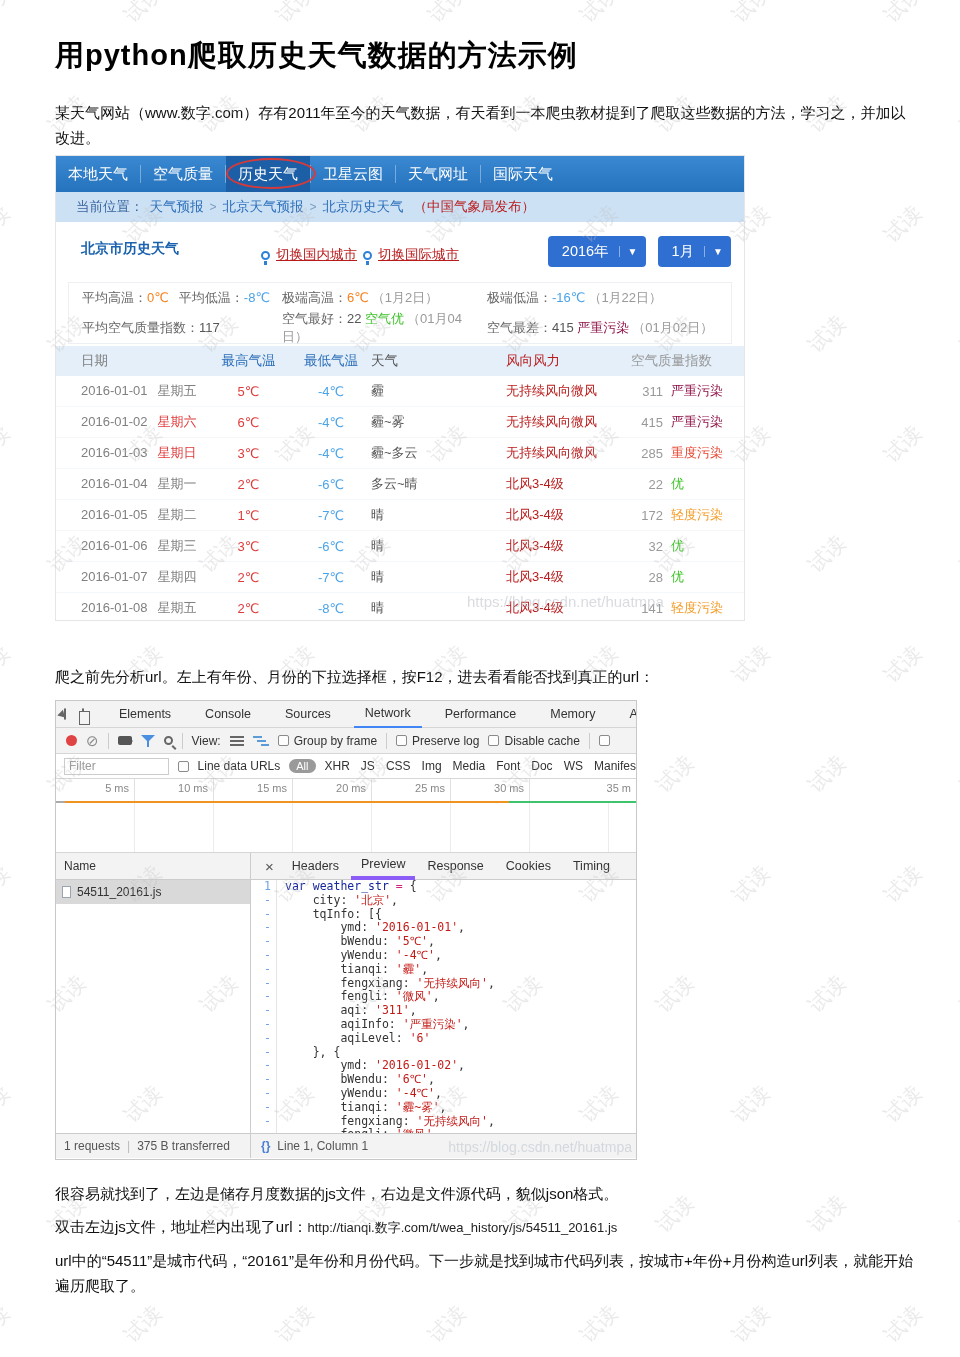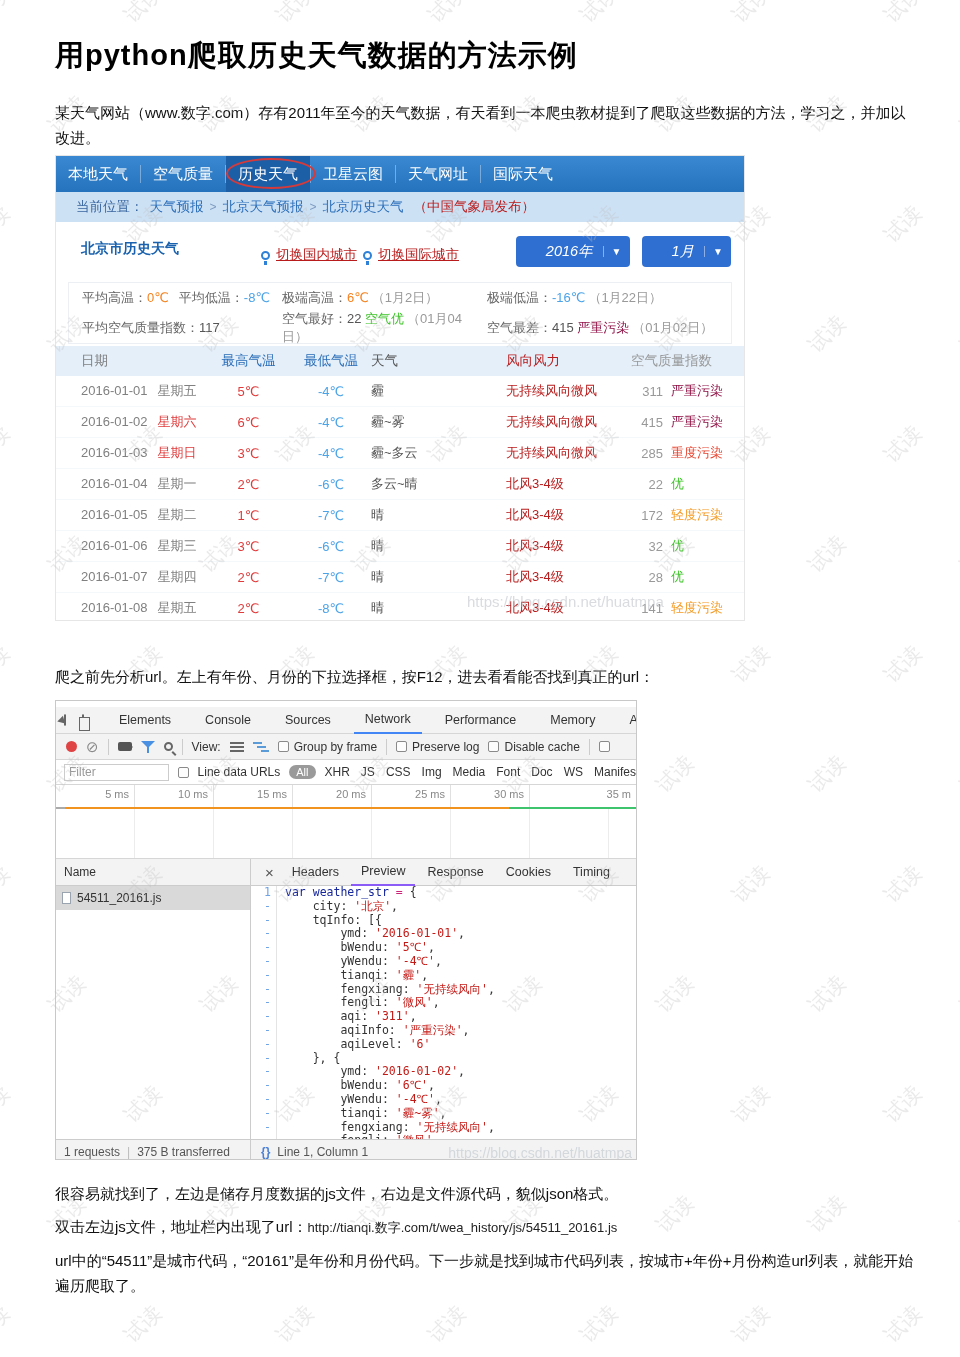--- a/index.html
+++ b/index.html
@@ -35,21 +35,21 @@
   .wcrumb .gt { color:#7d9cc0; font-size:12px; }
   .wcrumb .suffix { color:#b91c1c; margin-left:4px; }
   .whead { position:relative; height:60px; }
   .wtitle { position:absolute; left:25px; top:18px; font-size:14px; font-weight:bold; color:#1a62ae; }
   .wlink-group { position:absolute; left:205px; top:24px; display:flex; align-items:center; gap:6px; font-size:13.5px; }
   .wlink { color:#b91c1c; text-decoration:underline; cursor:pointer; }
   .pin { position:relative; width:9px; height:9px; border:2px solid #2f81d8; border-radius:50%; display:inline-block; }
   .pin::after { content:""; position:absolute; left:1px; top:8px; width:3px; height:4px; background:#2f81d8; }
   .wselects { position:absolute; right:13px; top:14px; display:flex; gap:12px; }
   .wselect { background:#2f6fd1; color:#fff; height:31px; border-radius:4px; display:flex; align-items:center; font-size:14.5px; cursor:pointer; }
-  .wselect .val { padding:0 10px 0 30px;font-style:italic; }
+  .wselect .val { padding:0 10px 0 14px; }
   .wselect .caret { border-left:1px solid rgba(255,255,255,.45); padding:0 8px; font-size:10px; }
   .wstats { height:62px; margin:0 12px; border:1px solid #eceff4; font-size:13px; color:#666; }
   .wstats .srow { display:flex; align-items:center; height:30px; padding-left:13px; }
   .wstats .slotA { width:200px; display:flex; gap:10px; }
   .wstats .slotB { width:205px; }
   .wstats .slotC { flex:1; }
   .wstats .note { color:#999; margin-left:3px; }
   .wtable { margin-top:0; }
   .wth { display:flex; align-items:center; height:30px; background:#e4effa; color:#2a6db8; font-size:13.5px; padding-left:25px; margin-top:2px; }
   .wrow { display:flex; align-items:center; height:31px; font-size:13px; padding-left:25px; border-bottom:1px solid #f5f8fb; }
@@ -60,21 +60,21 @@
   .c-low  { width:80px; text-align:center; color:#4ba3e8; }
   .c-wea  { width:135px; color:#555; }
   .c-wind { width:125px; color:#b91c1c; }
   .c-aqi  { flex:1; display:flex; align-items:center; color:#999; }
   .c-aqi .v { width:32px; text-align:right; margin-right:8px; }
   .wth .c-high, .wth .c-low { color:#2a6db8; }
 
   
   .devtools { position:absolute; left:55px; top:700px; width:582px; height:460px; border:1px solid #c8c8c8; background:#fff; overflow:hidden; font-size:12px; color:#333; }
   .dt-row { display:flex; align-items:center; border-bottom:1px solid #d6d6d6; }
-  .dt-tabbar { height:27px; background:#f3f3f3; padding-left:8px; gap:12px;margin-top:6px; }
+  .dt-tabbar { height:27px; background:#f3f3f3; padding-left:8px; gap:12px; }
   .dt-tabbar .dtab { padding:0 11px; height:27px; display:flex; align-items:center; font-size:12.5px; cursor:pointer; white-space:nowrap; }
   .dt-tabbar .dtab.active { border-bottom:2px solid #4285f4; }
   .dt-toolbar { height:26px; background:#f3f3f3; padding-left:10px; gap:9px; }
   .dt-filterrow { height:25px; background:#fff; padding-left:8px; gap:9px; overflow:hidden; white-space:nowrap; }
   .divider { width:1px; height:16px; background:#ccc; }
   .rec-dot { width:11px; height:11px; border-radius:50%; background:#e04343; }
   .ban { color:#8a8a8a; font-size:15px; line-height:11px; }
   .icon-cam { position:relative; width:14px; height:9px; background:#555; border-radius:2px; }
   .icon-cam::after { content:""; position:absolute; right:-5px; top:1px; border:4px solid transparent; border-left:5px solid #555; }
   .icon-funnel { position:relative; width:14px; height:12px; }
@@ -104,21 +104,21 @@
   .overview-line .seg-gray { width:9px; background:#aaa; height:2px; margin-top:1px; }
   .overview-line .seg-orange { width:444px; background:#f0941f; height:2px; margin-top:1px; }
   .overview-line .seg-green { flex:1; background:#3ec46d; height:2px; margin-top:1px; }
   .dt-waterfall { height:52px; border-bottom:1px solid #d6d6d6;
     background:repeating-linear-gradient(to right, transparent 0, transparent 78px, #ececec 78px, #ececec 79px); }
   .dt-splithead { display:flex; height:27px; border-bottom:1px solid #ccc; background:#f3f3f3; }
   .dt-namehead { width:195px; border-right:1px solid #ccc; display:flex; align-items:center; padding-left:8px; }
   .dt-paneltabs { flex:1; display:flex; align-items:center; gap:2px; padding-left:8px; }
   .dt-paneltabs .close { font-size:15px; color:#555; padding:0 6px; cursor:pointer; }
   .dt-paneltabs .ptab { padding:0 10px; height:27px; display:flex; align-items:center; font-size:12.5px; cursor:pointer; }
-  .dt-paneltabs .ptab.active { border-bottom:2px solid #8b5cf6; }
+  .dt-paneltabs .ptab.active { border-bottom:4px solid #8b5cf6; }
   .dt-content { display:flex; height:253px; }
   .dt-files { width:195px; border-right:1px solid #ccc; }
   .dt-file { height:24px; display:flex; align-items:center; gap:6px; padding-left:6px; cursor:pointer; }
   .dt-file.selected { background:#d9d9d9; }
   .file-icon { width:9px; height:12px; background:#fff; border:1px solid #9aa4b0; }
   .dt-code { flex:1; overflow:hidden; font-family:"DejaVu Sans Mono","Liberation Mono",monospace; font-size:11.5px; line-height:13.8px; }
   .cline { display:flex; height:13.8px; }
   .cline .gut { width:26px; flex:none; text-align:right; padding-right:5px; color:#6ea3e6; border-right:1px solid #e4e4e4; background:#fff; }
   .cline .src { padding-left:8px; white-space:pre; }
   .src .k { color:#16279c; } .src .i { color:#16279c; } .src .o { color:#cc2277; }

